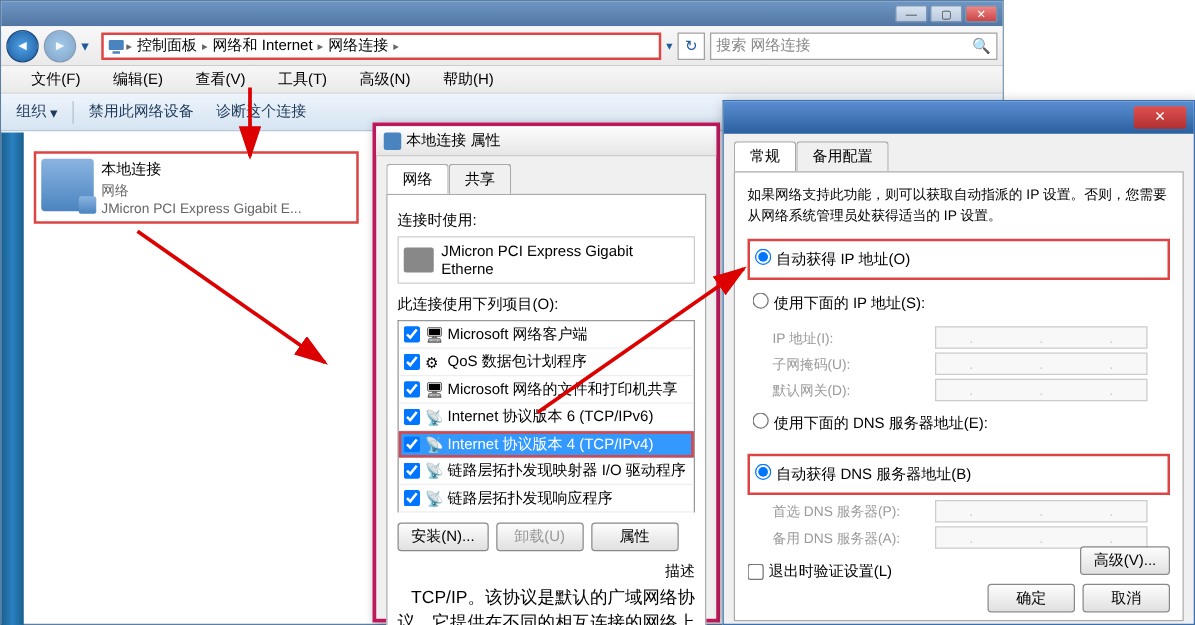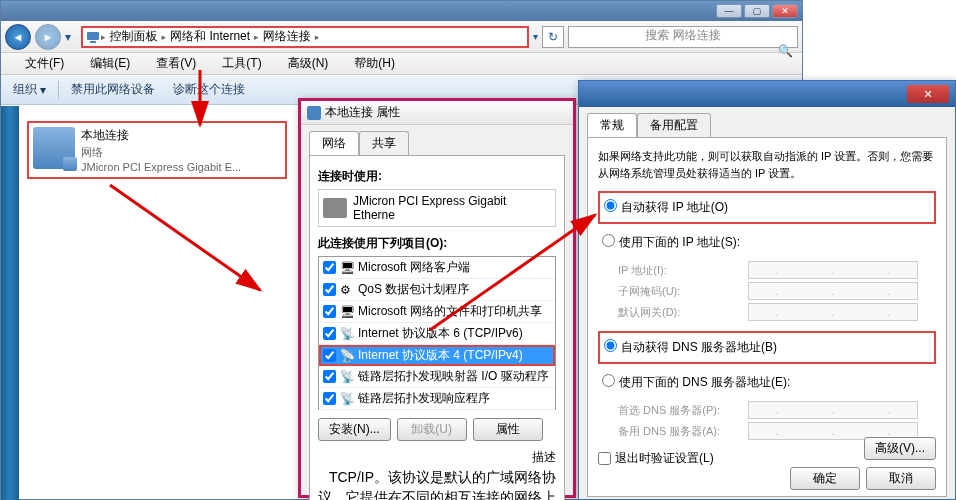--- a/index.html
+++ b/index.html
@@ -12,21 +12,21 @@
 .win-btn.close { background: linear-gradient(#e88, #c44); color: #fff; }
 
 .addressbar-row { height: 32px; background: linear-gradient(#f8f8f8, #eaeaea); display: flex; align-items: center; padding: 0 4px; gap: 4px; border-bottom: 1px solid #ccc; }
 .nav-btn { width: 26px; height: 26px; border-radius: 50%; background: radial-gradient(#4fa3e6, #1e5a9e); border: 1px solid #1a4a80; display: flex; align-items: center; justify-content: center; color: #fff; font-size: 11px; }
 .nav-btn.disabled { opacity: .5; }
 .breadcrumb-box { flex: 1; height: 22px; background: #fff; border: 1px solid #a0a0a0; display: flex; align-items: center; padding: 0 2px; border: 2px solid #d44; }
 .bc-item { padding: 0 4px; display: flex; align-items: center; gap: 2px; }
 .bc-sep { color: #666; font-size: 9px; }
 .bc-icon { width: 16px; height: 16px; display: inline-block; }
 .refresh-btn { width: 22px; height: 22px; background: #fff; border: 1px solid #a0a0a0; display: flex; align-items: center; justify-content: center; color: #1e5a9e; }
-.search-box { width: 230px; height: 22px; background: #fff; border: 1px solid #a0a0a0; display: flex; align-items: center; padding: 0 4px; color: #888; flex-direction: column; }
+.search-box { width: 230px; height: 22px; background: #fff; border: 1px solid #a0a0a0; display: flex; align-items: center; padding: 0 4px; color: #888; }
 .search-box .mag { margin-left: auto; color: #666; }
 
 .menubar { height: 22px; background: linear-gradient(#f7f7f7, #eaeaea); display: flex; align-items: center; padding: 0 6px; gap: 2px; border-bottom: 1px solid #ccc; }
 .menu-item { padding: 2px 6px; margin-left: 12px; }
 
 .toolbar { height: 30px; background: linear-gradient(#eef4fb, #d6e4f2); display: flex; align-items: center; padding: 0 6px; gap: 6px; border-bottom: 1px solid #b8c8dc; }
 .tool-item { padding: 2px 6px; display: flex; align-items: center; gap: 3px; color: #1e3a5a; }
 .tool-sep { width: 1px; height: 18px; background: #b0c0d4; }
 .sidebar-strip { position: absolute; left: 0; top: 105px; width: 18px; height: 395px; background: linear-gradient(to right, #1a6090, #2a80c0, #1a6090); }
 
@@ -37,21 +37,21 @@
 .conn-text .sub { color: #666; font-size: 11px; }
 
 
 .props-dialog { position: absolute; left: 298px; top: 98px; width: 278px; height: 400px; background: #f0f0f0; border: 3px solid #be185d; box-shadow: 2px 2px 8px rgba(0,0,0,.3); }
 .props-title { height: 24px; background: linear-gradient(#fdfdfd, #e6e6e6); display: flex; align-items: center; padding: 0 6px; gap: 4px; border-bottom: 1px solid #ccc; }
 .props-title .ico { width: 14px; height: 14px; background: #4a84c0; border-radius: 2px; }
 .tab-strip { display: flex; padding: 6px 8px 0 8px; gap: 0; }
 .tab { padding: 3px 12px; background: #fff; border: 1px solid #aaa; border-bottom: none; border-radius: 3px 3px 0 0; }
 .tab.inactive { background: #f0f0f0; }
 .tab-body { margin: 0 8px 8px 8px; background: #fff; border: 1px solid #aaa; padding: 8px; height: 348px; }
-.label-row { margin: 4px 0; font-weight: bold; }
+.label-row { margin: 4px 0; }
 .device-box { border: 1px solid #ccc; padding: 4px; display: flex; align-items: center; gap: 6px; margin-bottom: 8px; }
 .device-box .dev-ico { width: 24px; height: 20px; background: #888; border-radius: 2px; }
 .list-box { border: 1px solid #999; border-bottom: none; margin-top: 4px; }
 .list-row { display: flex; align-items: center; gap: 4px; padding: 2px 4px; border-bottom: 1px solid #eee; }
 .list-row.selected { background: #3399ff; color: #fff; border: 2px solid #d44; padding: 0 2px; }
 .list-row input[type=checkbox] { width: 13px; height: 13px; }
 .list-row .proto-ico { width: 14px; height: 14px; display: inline-block; }
 .btn-row { display: flex; gap: 6px; margin-top: 8px; }
 .win7-btn { padding: 2px 10px; background: linear-gradient(#fdfdfd, #e0e0e0); border: 1px solid #888; border-radius: 3px; min-width: 70px; text-align: center; }
 .win7-btn.disabled { color: #999; }
@@ -254,30 +254,30 @@
       <div class="ip-row">
           <span class="lbl">默认网关(D):</span>
           <div class="ip-input">
             <span>.</span>
             <span>.</span>
             <span>.</span>
           </div>
         </div>
     </div>
 
+    <div class="radio-group noborder">
+      <div class="radio-row">
+          <input type="radio" style="">
+          <span>使用下面的 DNS 服务器地址(E):</span>
+        </div>
+    </div>
     <div class="radio-group" style="margin-top:10px">
       <div class="radio-row">
           <input type="radio" checked="" style="">
           <span>自动获得 DNS 服务器地址(B)</span>
-        </div>
-    </div>
-    <div class="radio-group noborder">
-      <div class="radio-row">
-          <input type="radio" style="">
-          <span>使用下面的 DNS 服务器地址(E):</span>
         </div>
     </div>
     <div class="ip-fields">
       <div class="ip-row">
           <span class="lbl">首选 DNS 服务器(P):</span>
           <div class="ip-input">
             <span>.</span>
             <span>.</span>
             <span>.</span>
           </div>

